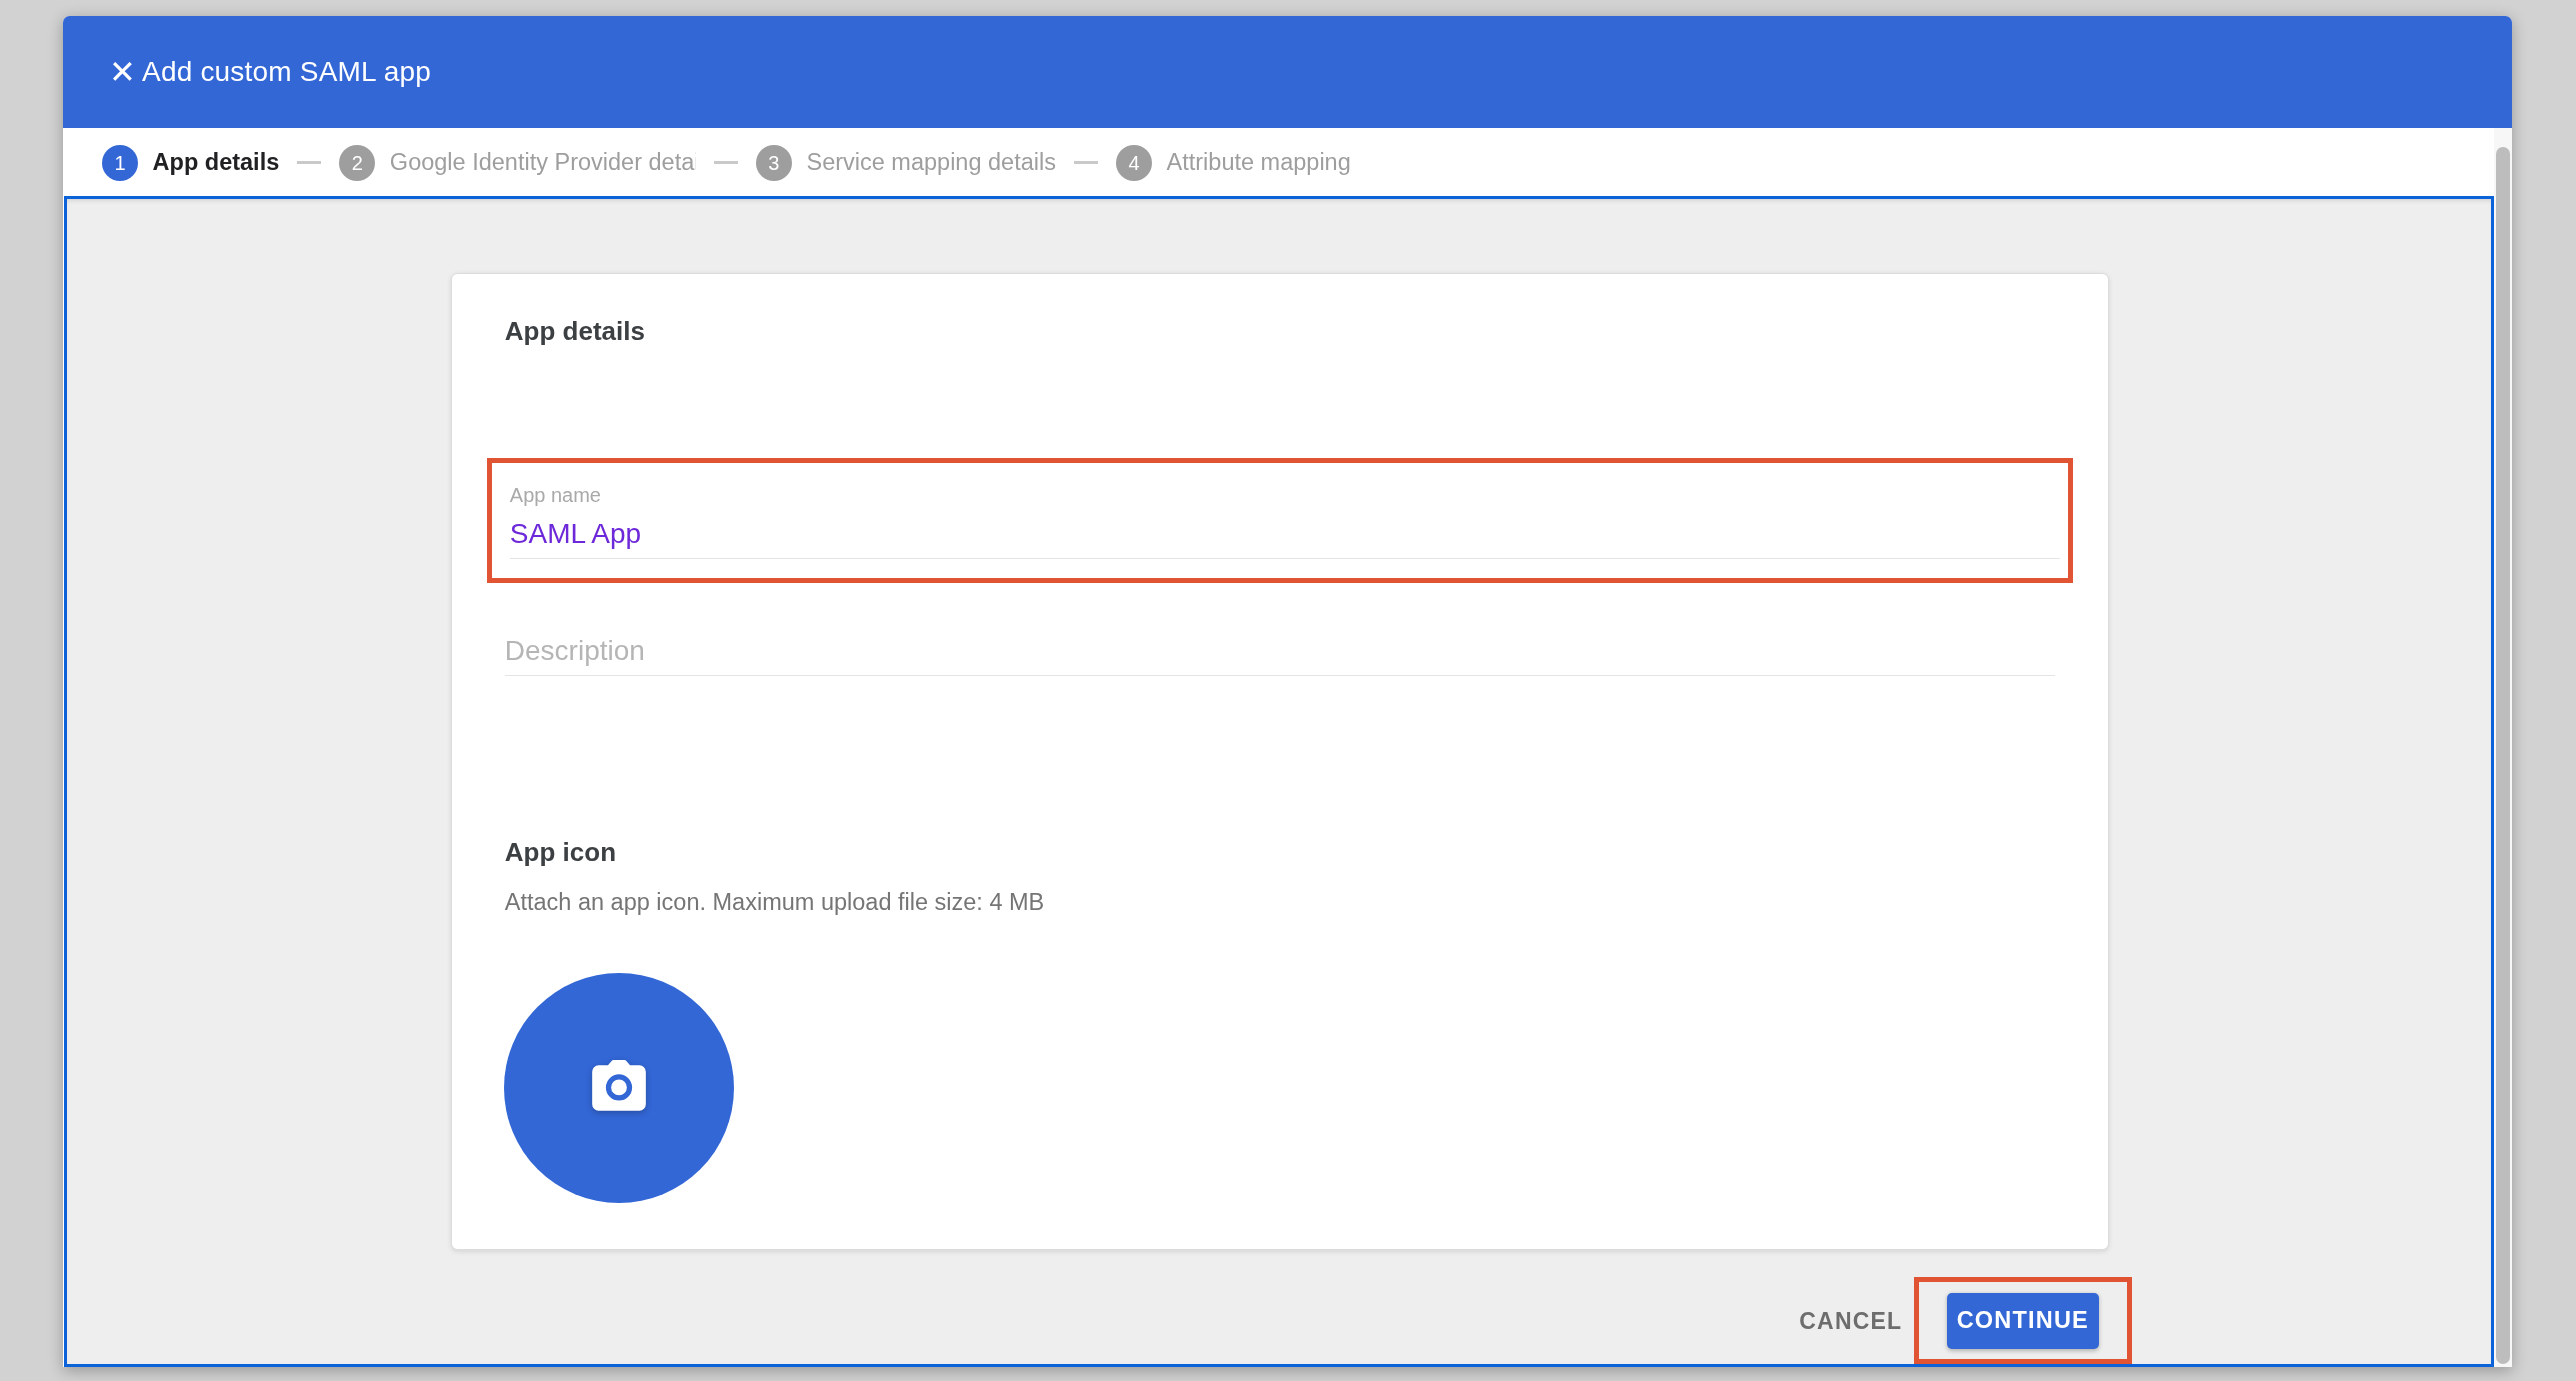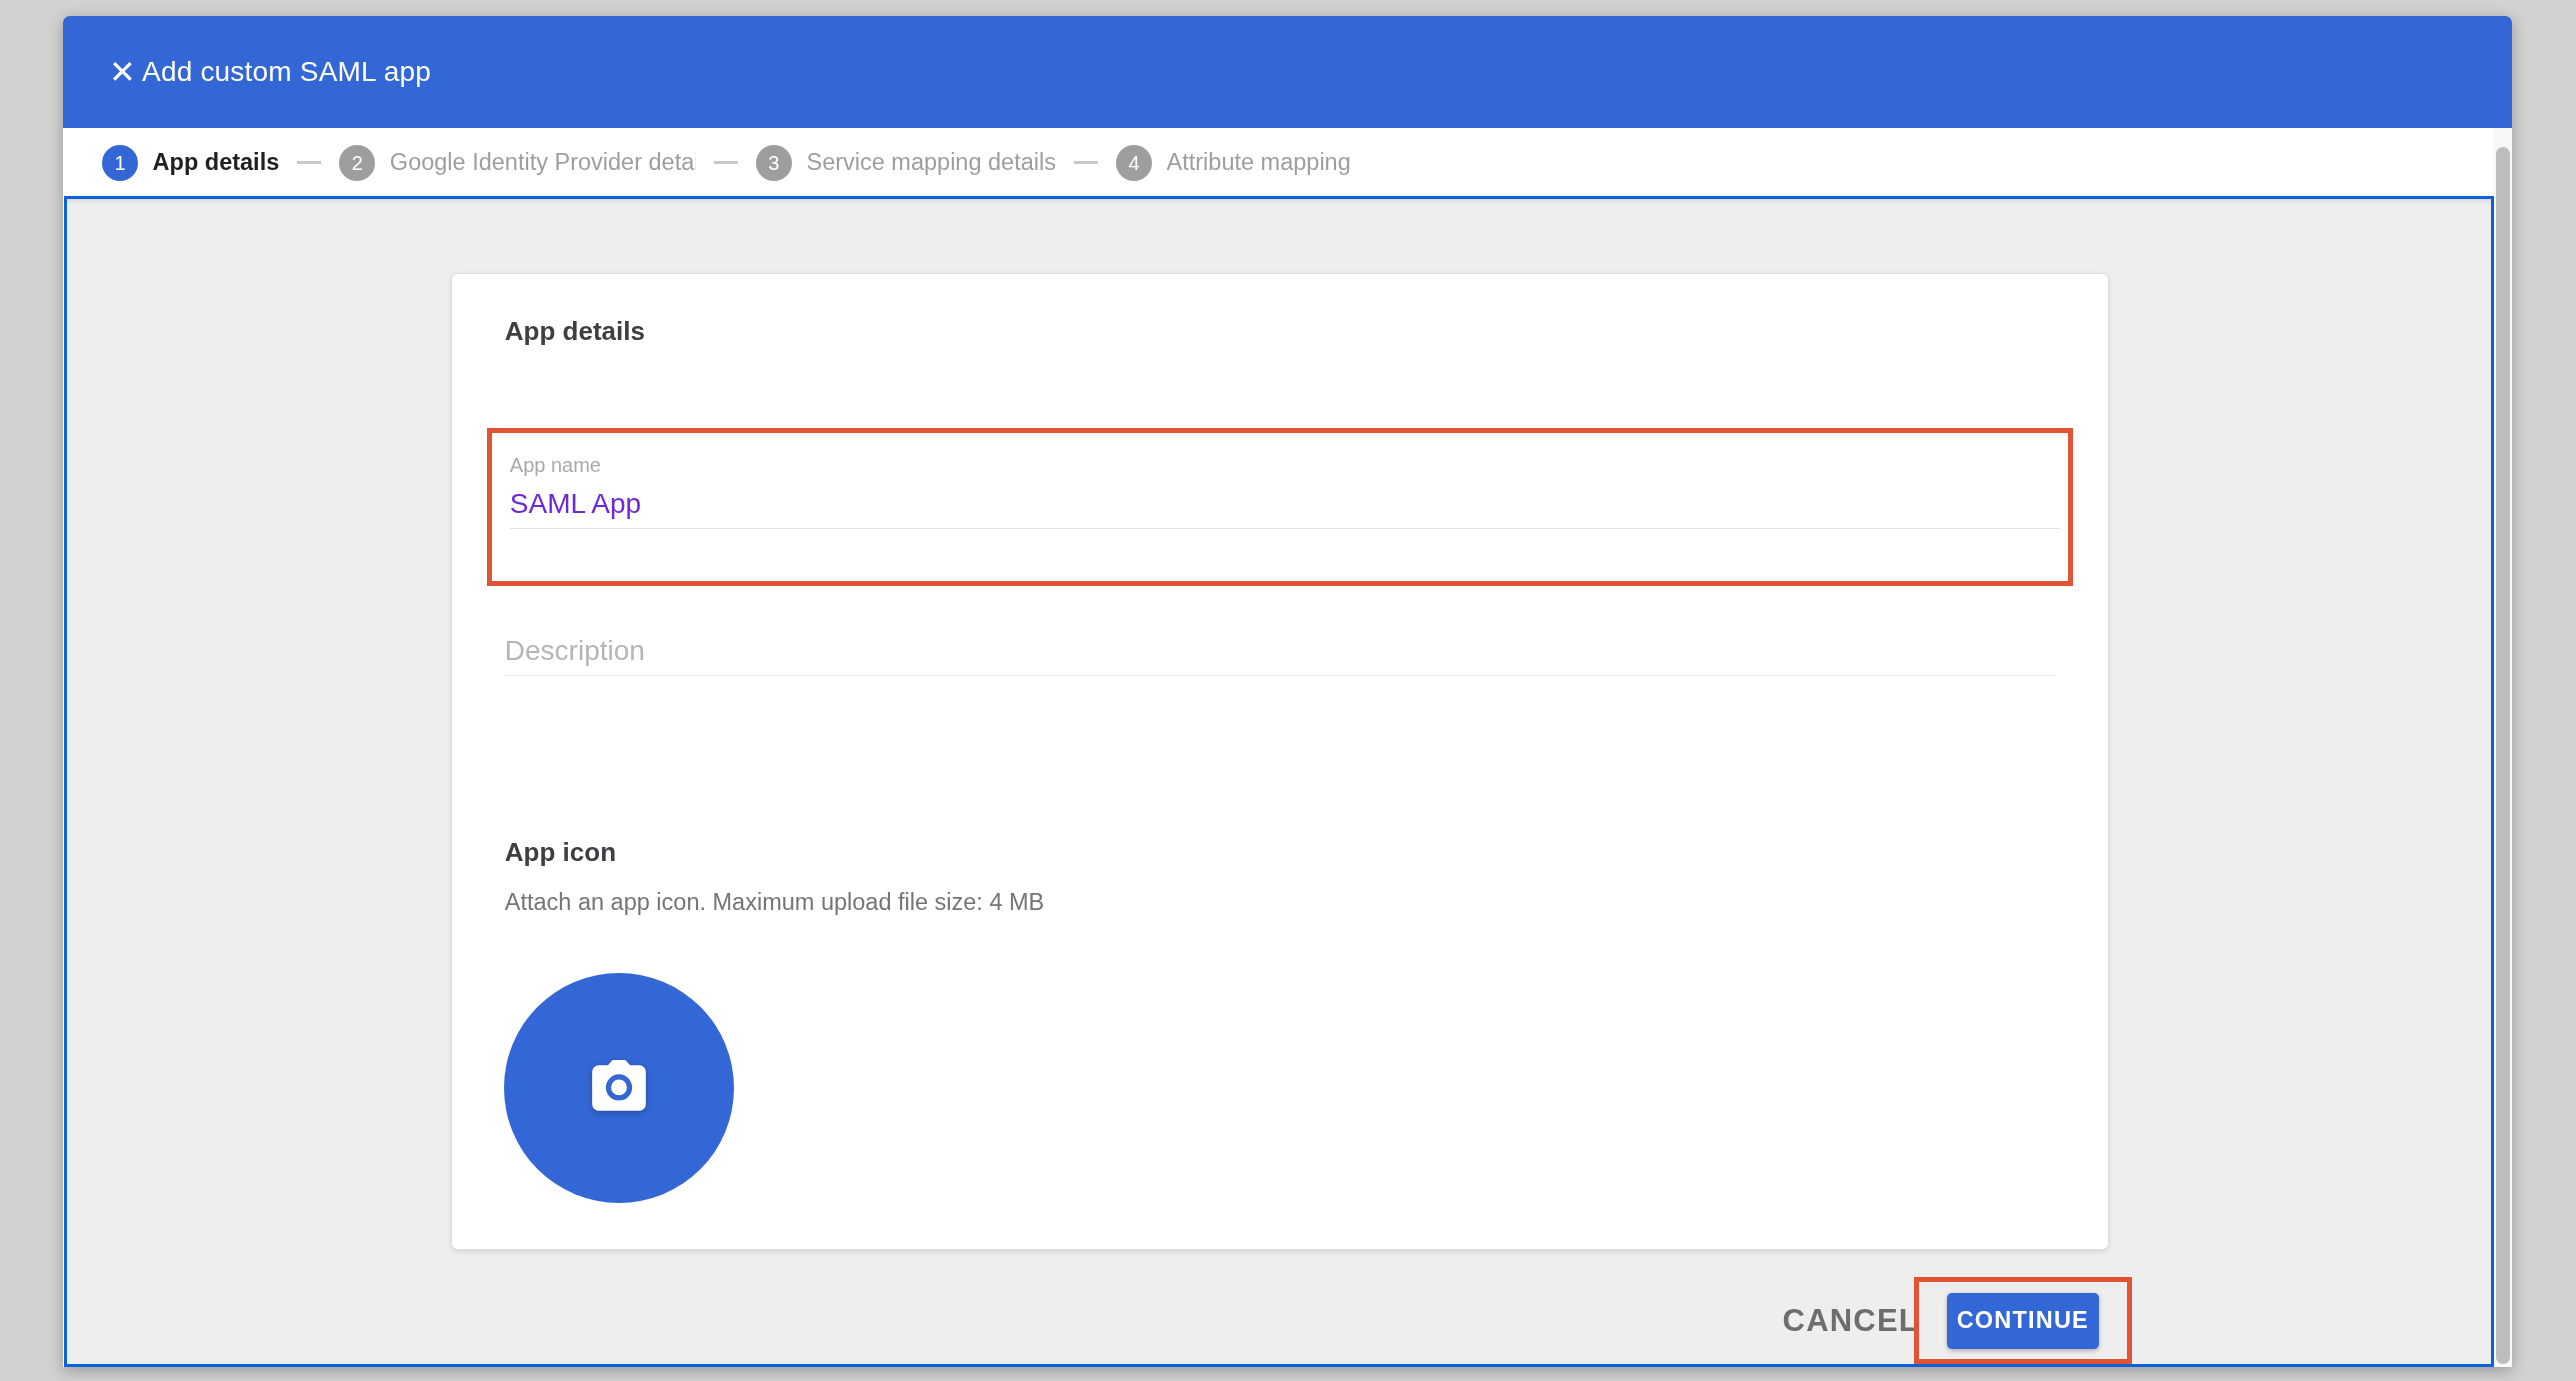--- a/index.html
+++ b/index.html
@@ -91,22 +91,22 @@
   }
   .card-intro {
     position: absolute; left: 53px; top: 95px;
     font-size: 23.5px; color: #757575; white-space: nowrap;
   }
   .learn-more { color: #3e6edc; text-decoration: none; cursor: pointer; }
   .hl-box {
     border: 5.7px solid #e05434;
   }
   .hl-appname {
-    position: absolute; left: 35px; top: 154px;
-    width: 1586px; height: 158px;
+    position: absolute; left: 35px; top: 184px;
+    width: 1586px; height: 125px;
     padding: 21px 0 0 18px;
   }
   .field-label {
     display: block; font-size: 20px; color: #a9a9a9;
   }
   .text-input {
     display: block; border: none; outline: none; background: transparent;
     border-bottom: 1.6px solid #e4e4e4;
     font-family: "Liberation Sans", "DejaVu Sans", sans-serif;
     font-size: 28px; color: #6d28d9;
@@ -132,21 +132,21 @@
     background: #3367d6; border: none; cursor: pointer;
     display: flex; align-items: center; justify-content: center;
   }
   .upload-circle svg { filter: drop-shadow(0 2.4px 3.2px rgba(0,0,0,.25)); }
   
   .cancel-btn {
     position: absolute; left: 1695px; top: 1097px;
     width: 178px; height: 50px;
     background: none; border: none; cursor: pointer;
     font-family: "Liberation Sans", "DejaVu Sans", sans-serif;
-    font-size: 31px; font-weight: 700; color: #6d6d6d;
+    font-size: 23px; font-weight: 700; color: #6d6d6d;
     letter-spacing: 1.2px;
   }
   .hl-continue {
     position: absolute; left: 1847px; top: 1078px;
     width: 218px; height: 87px;
     display: flex; align-items: center; justify-content: center;
   }
   .continue-btn {
     width: 152px; height: 56px;
     background: #3367d6; border: none; border-radius: 4.9px; cursor: pointer;

